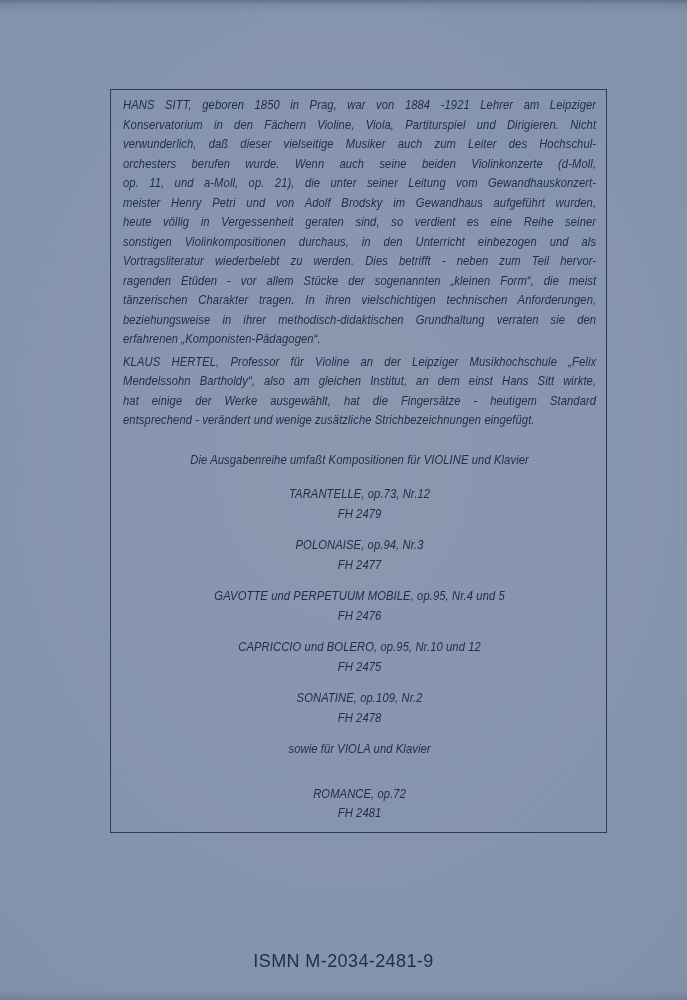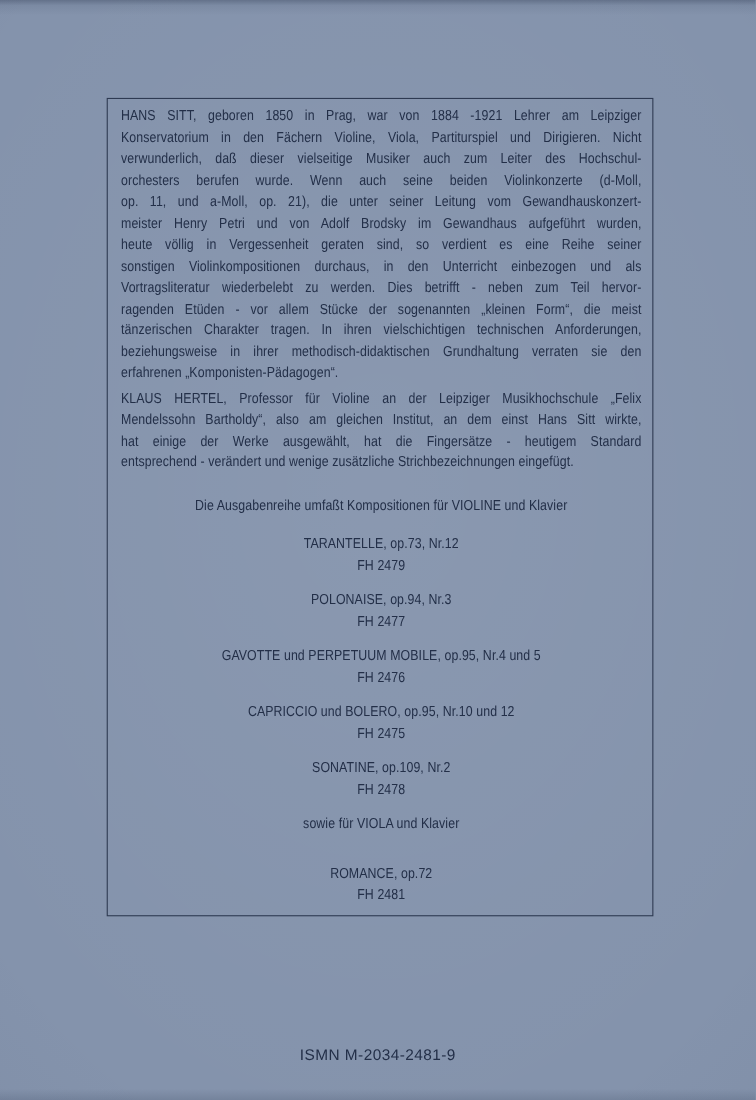--- a/index.html
+++ b/index.html
@@ -19,28 +19,29 @@
     position: absolute;
     inset: 0;
     background:
       linear-gradient(180deg, rgba(46,58,82,0.38) 0px, rgba(46,58,82,0.10) 5px, rgba(46,58,82,0) 14px),
       linear-gradient(0deg, rgba(46,58,82,0.18) 0px, rgba(46,58,82,0) 10px),
       radial-gradient(ellipse 120% 110% at 50% 45%, rgba(255,255,255,0.05) 0%, rgba(30,40,60,0.00) 55%, rgba(30,40,60,0.10) 100%),
       #8493ac;
   }
   .info-box {
     position: absolute;
-    left: 97px;
+    left: 110px;
     top: 89px;
     width: 497px;
     height: 744px;
     box-sizing: border-box;
     border: 1.3px solid #2e3a52;
     padding: 5px 0 5px 12px;
     overflow: hidden;
+    font-style: italic;
   }
   .box-inner {
     width: 556px;
     transform: scaleX(0.851);
     transform-origin: 0 0;
     color: #232f48;
     font-size: 13.2px;
     line-height: 19.5px;
     letter-spacing: 0.1px;
   }
@@ -67,21 +68,21 @@
   }
   .viola-intro { margin-top: 12px; }
   .works-viola { margin-top: 25px; }
   .ismn {
     position: absolute;
     left: 0;
     right: 0;
     top: 951px;
     text-align: center;
     color: #232f48;
-    font-size: 14px;
+    font-size: 18px;
     letter-spacing: 0.4px;
   }
 </style>
 </head>
 <body>
 
 <div class="paper"></div>
 
 <div class="info-box">
   <div class="box-inner">

